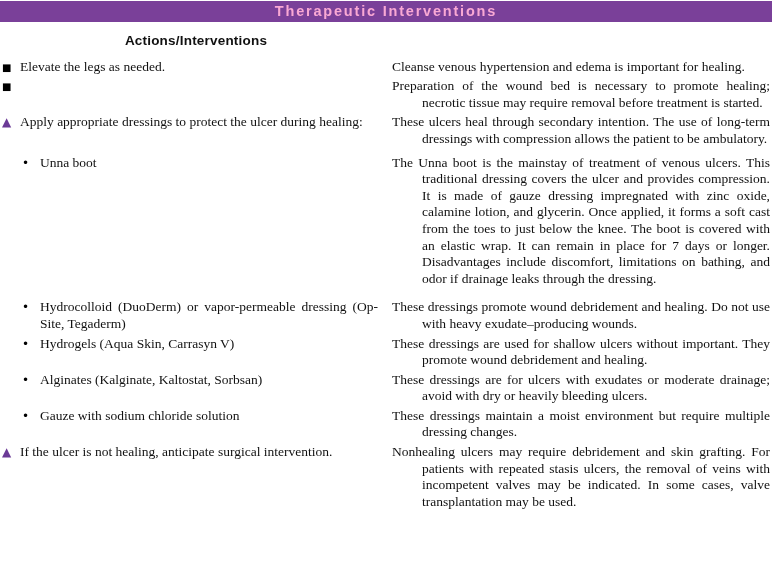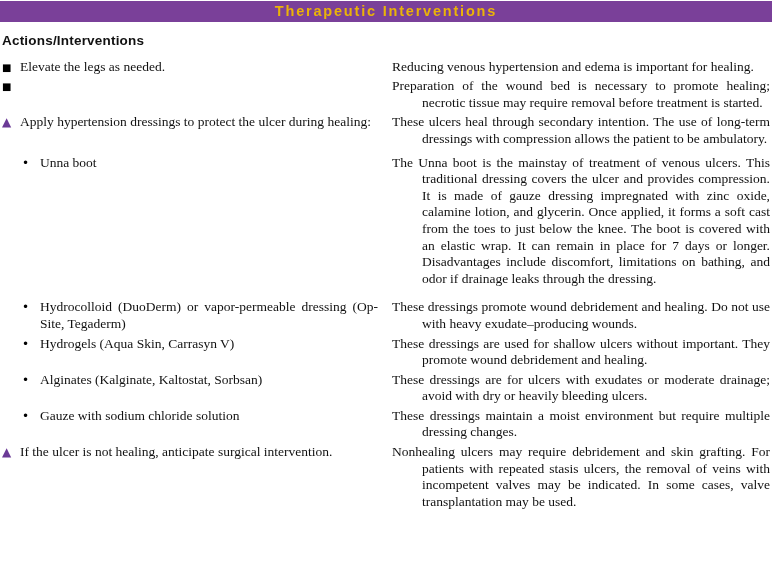--- a/index.html
+++ b/index.html
@@ -10,38 +10,39 @@
     overflow: hidden;
     font-family: "Liberation Serif", serif;
     font-size: 13.5px;
     line-height: 16.6px;
     color: #111111;
   }
   .title-bar {
     margin-top: 1px;
     height: 21px;
     background: #7A4099;
-    color: #eab308;
+    color: #f9a8d4;
     font-family: "Liberation Sans", sans-serif;
     font-weight: bold;
     font-size: 14.5px;
     letter-spacing: 1.8px;
     text-align: center;
     line-height: 21px;
   }
   .col-headers {
     display: grid;
     grid-template-columns: 388px 1fr;
     column-gap: 10px;
     padding: 0 2px;
     margin: 11px 0 9px 0;
     font-family: "Liberation Sans", sans-serif;
     font-weight: bold;
     font-size: 13.5px;
     letter-spacing: 0.2px;
+    text-align: center;
   }
   .table-body { padding: 0 2px; }
   .row {
     display: grid;
     grid-template-columns: 388px 1fr;
     column-gap: 2px;
     margin-bottom: 3px;
   }
   .row:nth-child(3) { margin-bottom: 7px; }
   .row:nth-child(4) { margin-bottom: 12px; }
@@ -78,37 +79,37 @@
   <div>Actions/Interventions</div>
 </div>
 
 <div class="table-body">
   <div class="row marker-square">
     <div class="action">
       <span class="marker">■</span>
       <span class="action-text">Elevate the legs as needed.</span>
     </div>
     <div class="rationale">
-      <span class="rationale-text">Reducing venous hypertension and edema is important for healing.</span>
+      <span class="rationale-text">Cleanse venous hypertension and edema is important for healing.</span>
     </div>
   </div>
 
   <div class="row marker-square">
     <div class="action">
       <span class="marker">■</span>
     </div>
     <div class="rationale">
       <span class="rationale-text">Preparation of the wound bed is necessary to promote healing; necrotic tissue may require removal before treatment is started.</span>
     </div>
   </div>
 
   <div class="row marker-triangle">
     <div class="action">
       <span class="marker">▲</span>
-      <span class="action-text">Apply hypertension dressings to protect the ulcer during healing:</span>
+      <span class="action-text">Apply appropriate dressings to protect the ulcer during healing:</span>
     </div>
     <div class="rationale">
       <span class="rationale-text">These ulcers heal through secondary intention. The use of long-term dressings with compression allows the patient to be ambulatory.</span>
     </div>
   </div>
 
   <div class="row marker-bullet">
     <div class="action">
       <span class="marker">•</span>
       <span class="action-text">Unna boot</span>

